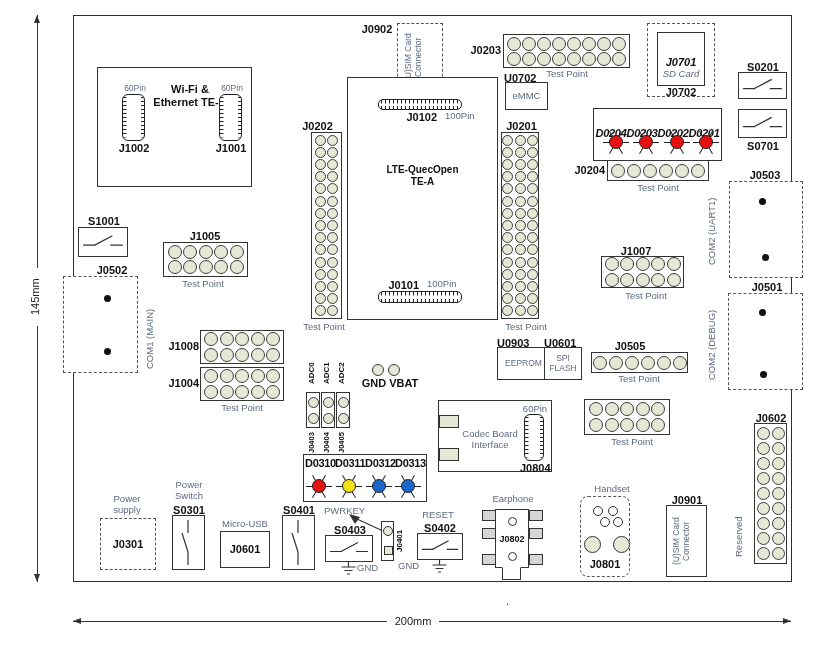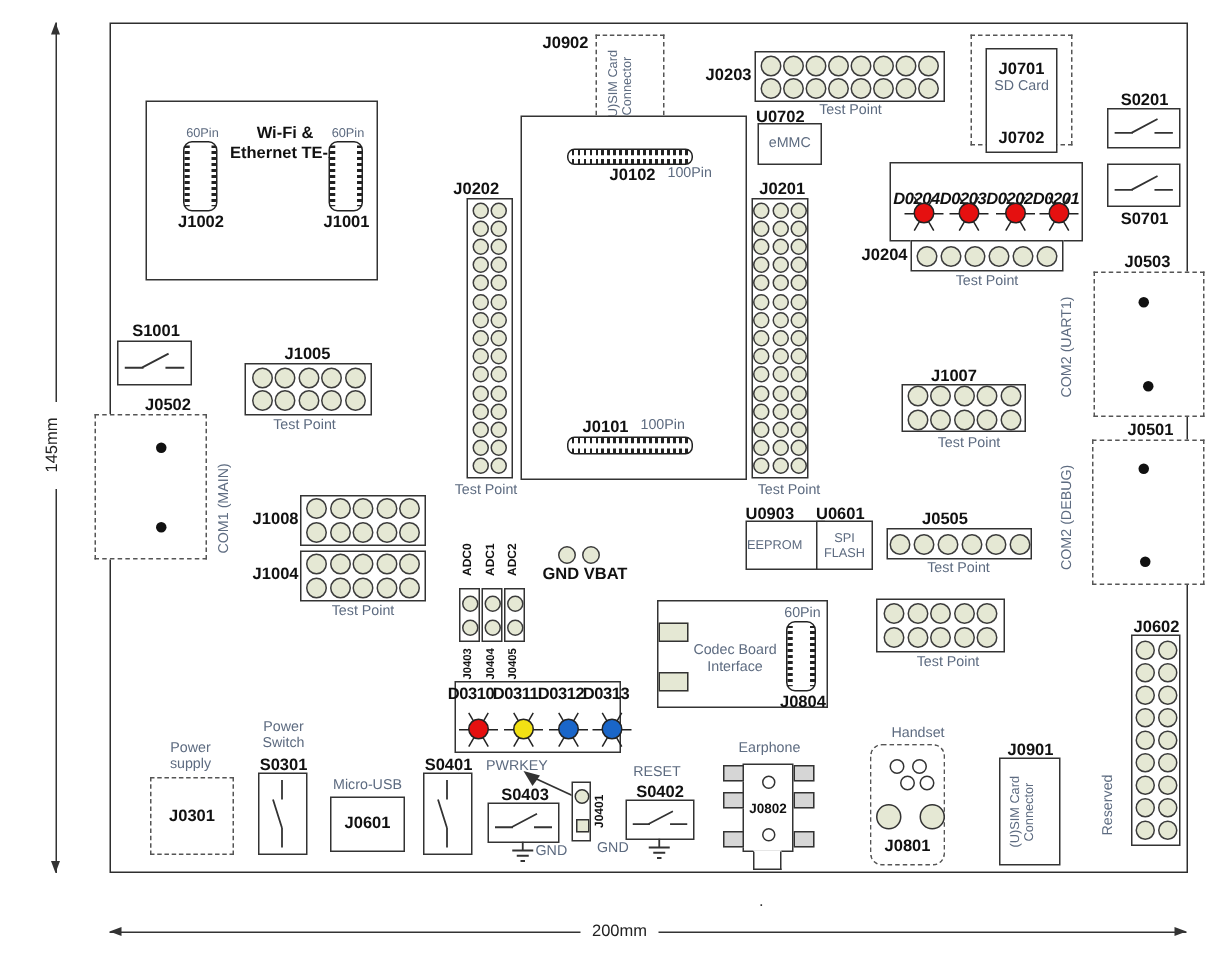--- a/index.html
+++ b/index.html
@@ -78,20 +78,22 @@
   <div class="abs dashed" style="left:397px;top:23px;width:46px;height:69px;"></div>
   <div class="abs cap sm vtext pre" style="left:404px;top:27px;width:32px;height:61px;">(U)SIM Card
 Connector</div>
 
   <div class="abs box" style="left:347px;top:77px;width:151px;height:243px;"></div>
   <div class="abs conn-h" style="left:378px;top:99px;width:84px;height:11px;"></div>
   <div class="abs" style="left:347px;top:111px;width:151px;display:flex;justify-content:center;gap:8px;padding-left:36px;">
     <span class="lbl">J0102</span>
     <span class="cap">100Pin</span>
   </div>
+  <div class="abs lbl pre" style="left:347px;top:164px;width:151px;font-size:10px;">LTE-QuecOpen
+TE-A</div>
   <div class="abs" style="left:347px;top:279px;width:151px;display:flex;justify-content:center;gap:8px;">
     <span class="lbl">J0101</span>
     <span class="cap">100Pin</span>
   </div>
   <div class="abs conn-h" style="left:378px;top:291px;width:84px;height:12px;"></div>
 
   <div class="abs lbl" style="left:295px;top:120px;width:45px;">J0202</div>
   <div class="abs box pads" style="left: 311px; top: 132px; width: 31px; height: 187px; --ps: 11px; --gap: 1.2px; --cols: 2;">
       <span class="pad"></span>
       <span class="pad"></span>
@@ -196,21 +198,21 @@
       <span class="pad"></span>
     </div>
   <div class="abs cap" style="left:536px;top:69px;width:62px;">Test Point</div>
 
   <div class="abs lbl left" style="left:504px;top:72px;width:42px;">U0702</div>
   <div class="abs box" style="left:505px;top:82px;width:43px;height:28px;display:flex;align-items:center;justify-content:center;">
     <span class="cap">eMMC</span>
   </div>
 
   <div class="abs dashed" style="left:647px;top:23px;width:68px;height:74px;"></div>
-  <div class="abs box" style="left:657px;top:32px;width:48px;height:70px;padding-top:7px;">
+  <div class="abs box" style="left:657px;top:32px;width:48px;height:54px;padding-top:23px;font-style:italic;">
     <div class="lbl">J0701</div>
     <div class="cap">SD Card</div>
   </div>
   <div class="abs lbl" style="left:657px;top:86px;width:48px;">J0702</div>
 
   <div class="abs lbl" style="left:739px;top:61px;width:48px;">S0201</div>
   <div class="abs box" style="left:738px;top:72px;width:49px;height:27px;">
     <svg class="sw" viewBox="0 0 46 24">
         <path d="M4 15h12m14 0h12M15 15L32 6"></path>
       </svg>
@@ -340,21 +342,21 @@
   <div class="abs lbl sm vtext" style="left:308px;top:430px;width:10px;height:26px;font-size:7.5px;">J0403</div>
   <div class="abs lbl sm vtext" style="left:323px;top:430px;width:10px;height:26px;font-size:7.5px;">J0404</div>
   <div class="abs lbl sm vtext" style="left:338px;top:430px;width:10px;height:26px;font-size:7.5px;">J0405</div>
 
   <div class="abs pads" style="left: 371px; top: 363px; width: 30px; height: 13px; --ps: 12px; --gap: 4px; --cols: 2;">
       <span class="pad"></span>
       <span class="pad"></span>
     </div>
   <div class="abs lbl" style="left:361px;top:377px;width:58px;">GND VBAT</div>
 
-  <div class="abs box" style="left:303px;top:454px;width:111px;height:48px;">
+  <div class="abs box" style="left:303px;top:454px;width:124px;height:48px;">
     <div style="position:absolute;left:0;top:2px;width:100%;display:flex;justify-content:center;">
       <span class="lbl tight" style="width:30px;">D0310</span>
       <span class="lbl tight" style="width:30px;">D0311</span>
       <span class="lbl tight" style="width:30px;">D0312</span>
       <span class="lbl tight" style="width:30px;">D0313</span>
     </div>
     <div class="led" style="left: 3px; top: 19px; --c: #e51010;">
         <i></i>
         <i class="r2"></i>
         <i class="r3"></i>
@@ -384,21 +386,21 @@
     <div class="tab" style="left:0;top:14px;width:20px;height:13px;"></div>
     <div class="tab" style="left:0;top:47px;width:20px;height:13px;"></div>
     <div class="abs cap pre" style="left:18px;top:28px;width:66px;">Codec Board
 Interface</div>
     <div class="abs cap" style="left:80px;top:3px;width:32px;">60Pin</div>
     <div class="abs conn-v" style="left:85px;top:13px;width:20px;height:47px;"></div>
     <div class="abs lbl" style="left:81px;top:61px;width:30px;">J0804</div>
   </div>
 
   <div class="abs lbl left" style="left:497px;top:337px;width:44px;">U0903</div>
-  <div class="abs box" style="left:497px;top:347px;width:53px;height:33px;display:flex;align-items:center;justify-content:flex-start;">
+  <div class="abs box" style="left:497px;top:347px;width:53px;height:33px;display:flex;align-items:center;justify-content:center;">
     <span class="cap sm">EEPROM</span>
   </div>
   <div class="abs lbl left" style="left:544px;top:337px;width:40px;">U0601</div>
   <div class="abs box" style="left:544px;top:347px;width:38px;height:33px;display:flex;align-items:center;justify-content:center;">
     <span class="cap sm pre">SPI
 FLASH</span>
   </div>
 
   <div class="abs lbl" style="left:608px;top:340px;width:44px;">J0505</div>
   <div class="abs box pads" style="left: 591px; top: 352px; width: 97px; height: 21px; --ps: 14px; --gap: 2px; --cols: 6;">

